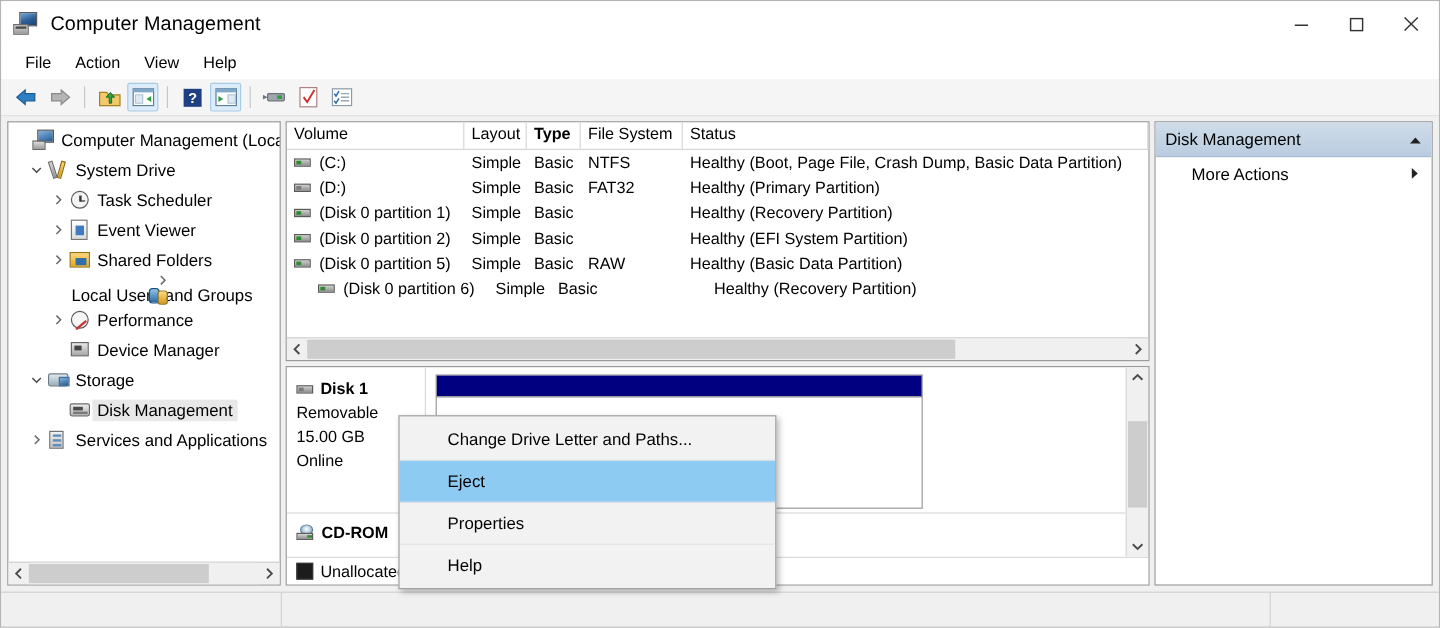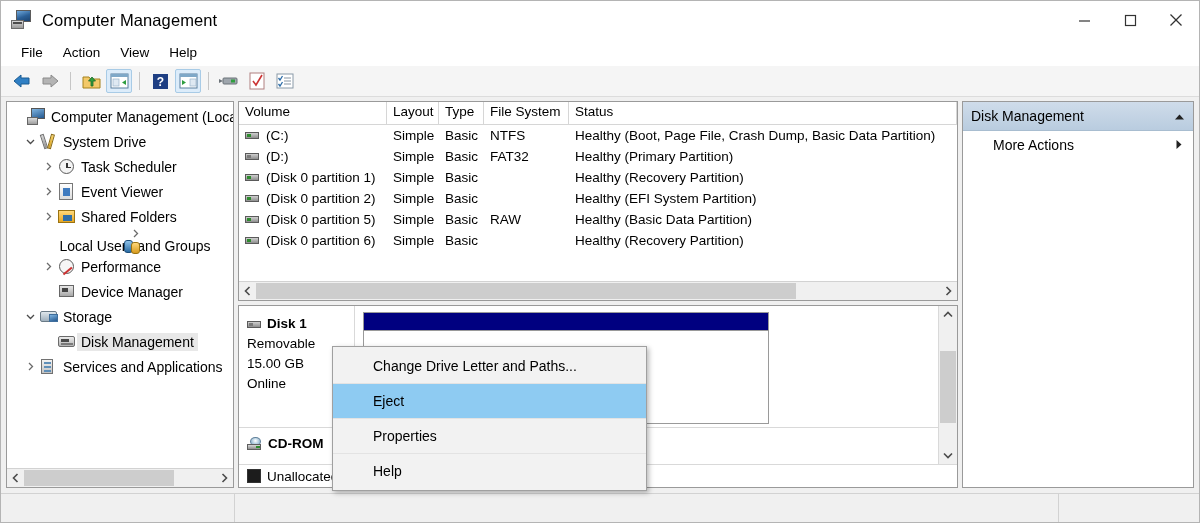--- a/index.html
+++ b/index.html
@@ -525,21 +525,21 @@
         </div>
       </div>
     </div>
 
     <div class="center-pane">
 
       <div class="volume-pane">
         <div class="vol-header">
           <div class="th" style="width:148px;">Volume</div>
           <div class="th" style="width:52px;">Layout</div>
-          <div class="th" style="width:45px;">Type</div>
+          <div class="th" style="width:45px;font-weight:bold;">Type</div>
           <div class="th" style="width:85px;">File System</div>
           <div class="th" style="flex:1;">Status</div>
         </div>
         <div class="vol-rows">
 
           <div class="vol-row">
             <div class="td c-vol" style="width:148px;">
                 <span class="drive-ico green"></span>
                 <span>(C:)</span>
               </div>
@@ -587,21 +587,21 @@
                 <span class="drive-ico green"></span>
                 <span>(Disk 0 partition 5)</span>
               </div>
             <div class="td" style="width:52px;">Simple</div>
             <div class="td" style="width:45px;">Basic</div>
             <div class="td" style="width:85px;">RAW</div>
             <div class="td" style="flex:1;">Healthy (Basic Data Partition)</div>
           </div>
 
           <div class="vol-row">
-            <div class="td c-vol" style="width:148px;">
+            <div class="td c-vol" style="width:148px;margin-left:20px;">
                 <span class="drive-ico green"></span>
                 <span>(Disk 0 partition 6)</span>
               </div>
             <div class="td" style="width:52px;">Simple</div>
             <div class="td" style="width:45px;">Basic</div>
             <div class="td" style="width:85px;"></div>
             <div class="td" style="flex:1;">Healthy (Recovery Partition)</div>
           </div>
 
         </div>

